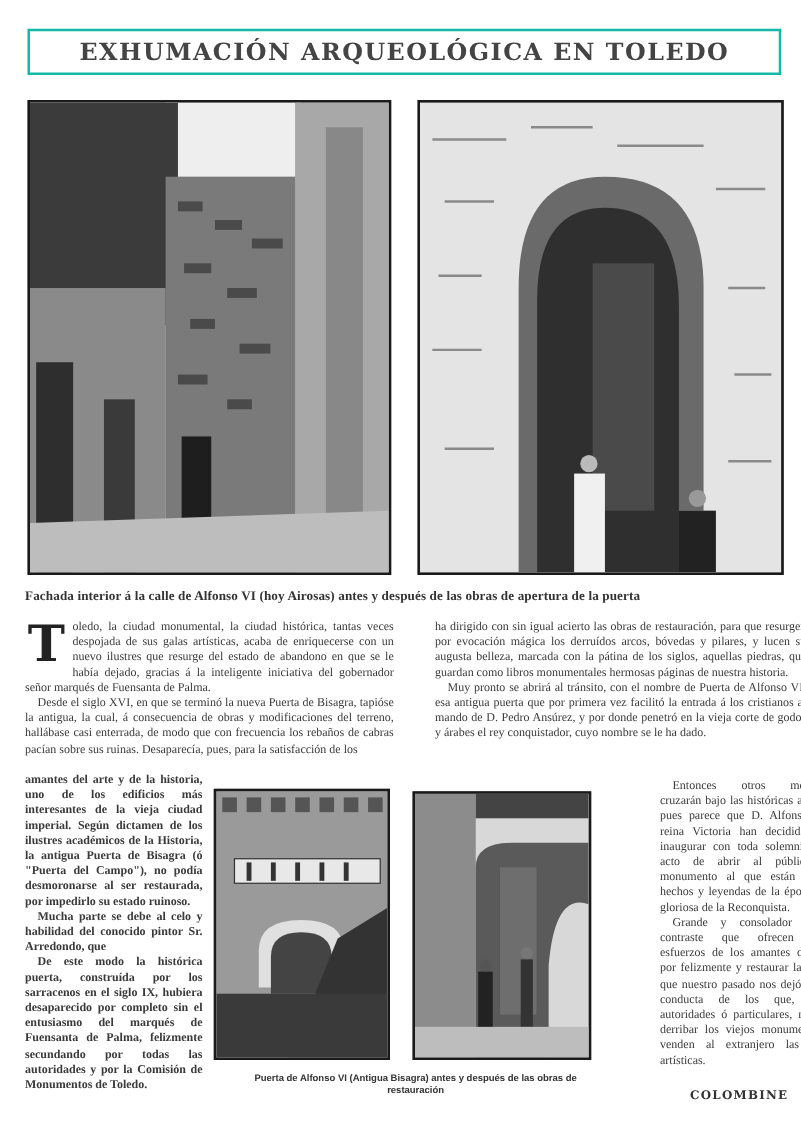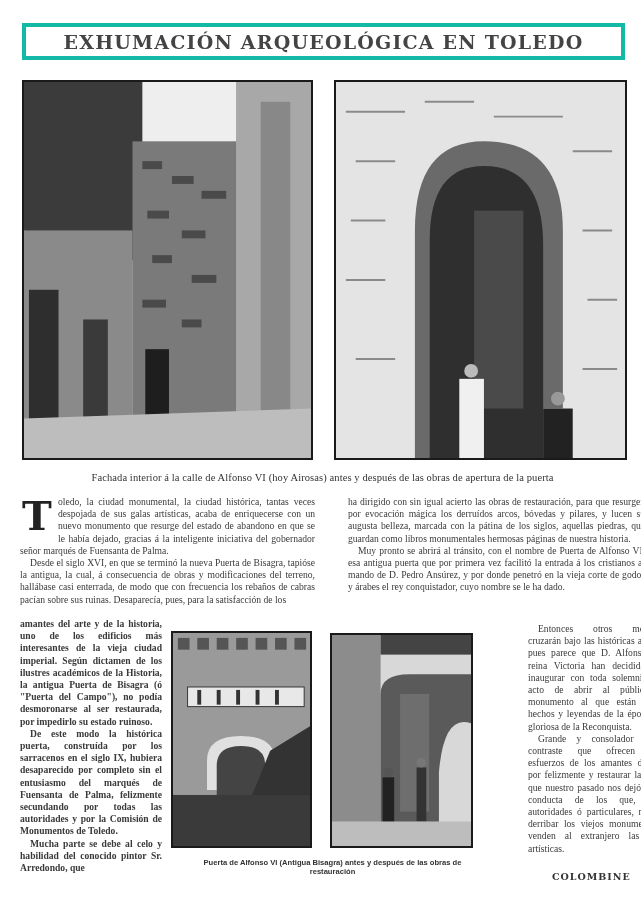--- a/index.html
+++ b/index.html
@@ -1,21 +1,21 @@
 <!DOCTYPE html>
 <html><head>
 <meta charset="utf-8">
 <style>
   html,body{margin:0;padding:0;background:#fff;}
   body{width:641px;height:900px;position:relative;overflow:hidden;font-family:"Liberation Serif","DejaVu Serif",serif;color:#2a2a2a;}
-  .title-box{position:absolute;left:22px;top:23px;width:603px;height:37px;border:4px solid #14b8a6;box-sizing:border-box;display:flex;align-items:center;justify-content:center;}
+  .title-box{position:absolute;left:22px;top:23px;width:603px;height:37px;border:2px solid #14b8a6;box-sizing:border-box;display:flex;align-items:center;justify-content:center;}
   .title-box span{font-family:"DejaVu Serif",serif;font-size:19px;letter-spacing:1.2px;color:#444;font-weight:bold;}
   .photo{position:absolute;border:2px solid #1a1a1a;box-sizing:border-box;overflow:hidden;background:#999;}
   .photo svg{width:100%;height:100%;display:block;}
-  .caption-top{position:absolute;left:20px;top:472px;width:605px;text-align:center;font-size:10.5px;font-weight:normal;color:#333;letter-spacing:0.1px;}
+  .caption-top{position:absolute;left:20px;top:472px;width:605px;text-align:left;font-size:10.5px;font-weight:bold;color:#333;letter-spacing:0.1px;}
   .col{position:absolute;font-size:9.6px;line-height:12.2px;text-align:justify;color:#3a3a3a;}
   .col p{margin:0;text-indent:10px;}
   .col p.first{text-indent:0;}
   .dropcap{float:left;font-family:"DejaVu Serif",serif;font-size:40px;line-height:36px;font-weight:bold;width:34px;height:38px;margin:2px 4px 0 0;color:#222;text-align:center;}
   .caption-bot{position:absolute;left:180px;top:858px;width:305px;text-align:center;font-family:"Liberation Sans",sans-serif;font-size:7.6px;line-height:9px;font-weight:bold;color:#333;}
   .signature{position:absolute;left:552px;top:871px;font-family:"DejaVu Serif",serif;font-size:9.5px;font-weight:bold;letter-spacing:1px;color:#333;}
 </style>
 </head>
 <body>
 
@@ -63,28 +63,28 @@
     <circle cx="137" cy="292" r="7" fill="#bbb"></circle>
     <rect x="210" y="330" width="30" height="50" fill="#222"></rect>
     <circle cx="225" cy="320" r="7" fill="#999"></circle>
   </svg>
 </div>
 
 <div class="caption-top">Fachada interior á la calle de Alfonso VI (hoy Airosas) antes y después de las obras de apertura de la puerta</div>
 
 <div class="col" style="left:20px;top:496px;width:295px;">
   <span class="dropcap">T</span>
-  <p class="first">oledo, la ciudad monumental, la ciudad histórica, tantas veces despojada de sus galas artísticas, acaba de enriquecerse con un nuevo monumento que resurge del estado de abandono en que se le había dejado, gracias á la inteligente iniciativa del gobernador señor marqués de Fuensanta de Palma.</p>
+  <p class="first">oledo, la ciudad monumental, la ciudad histórica, tantas veces despojada de sus galas artísticas, acaba de enriquecerse con un nuevo ilustres que resurge del estado de abandono en que se le había dejado, gracias á la inteligente iniciativa del gobernador señor marqués de Fuensanta de Palma.</p>
   <p>Desde el siglo XVI, en que se terminó la nueva Puerta de Bisagra, tapióse la antigua, la cual, á consecuencia de obras y modificaciones del terreno, hallábase casi enterrada, de modo que con frecuencia los rebaños de cabras pacían sobre sus ruinas. Desaparecía, pues, para la satisfacción de los</p>
 </div>
 
 <div class="col" style="left:20px;top:618px;width:142px;font-weight:bold;">
   <p class="first">amantes del arte y de la historia, uno de los edificios más interesantes de la vieja ciudad imperial. Según dictamen de los ilustres académicos de la Historia, la antigua Puerta de Bisagra (ó "Puerta del Campo"), no podía desmoronarse al ser restaurada, por impedirlo su estado ruinoso.</p>
+  <p>Mucha parte se debe al celo y habilidad del conocido pintor Sr. Arredondo, que</p>
   <p>De este modo la histórica puerta, construída por los sarracenos en el siglo IX, hubiera desaparecido por completo sin el entusiasmo del marqués de Fuensanta de Palma, felizmente secundando por todas las autoridades y por la Comisión de Monumentos de Toledo.</p>
-  <p>Mucha parte se debe al celo y habilidad del conocido pintor Sr. Arredondo, que</p>
 </div>
 
 <div class="col" style="left:348px;top:496px;width:297px;">
   <p class="first">ha dirigido con sin igual acierto las obras de restauración, para que resurgen por evocación mágica los derruídos arcos, bóvedas y pilares, y lucen su augusta belleza, marcada con la pátina de los siglos, aquellas piedras, que guardan como libros monumentales hermosas páginas de nuestra historia.</p>
   <p>Muy pronto se abrirá al tránsito, con el nombre de Puerta de Alfonso VI, esa antigua puerta que por primera vez facilitó la entrada á los cristianos al mando de D. Pedro Ansúrez, y por donde penetró en la vieja corte de godos y árabes el rey conquistador, cuyo nombre se le ha dado.</p>
 </div>
 
 <div class="col" style="left:484px;top:623px;width:141px;margin-left:44px;">
   <p>Entonces otros monarcas cruzarán bajo las históricas arcadas, pues parece que D. Alfonso y la reina Victoria han decidido ir á inaugurar con toda solemnidad el acto de abrir al público un monumento al que están unidos hechos y leyendas de la época más gloriosa de la Reconquista.</p>
   <p>Grande y consolador es el contraste que ofrecen estos esfuerzos de los amantes del arte por felizmente y restaurar las joyas que nuestro pasado nos dejó con la conducta de los que, como autoridades ó particulares, mandan derribar los viejos monumentos ó venden al extranjero las obras artísticas.</p>

